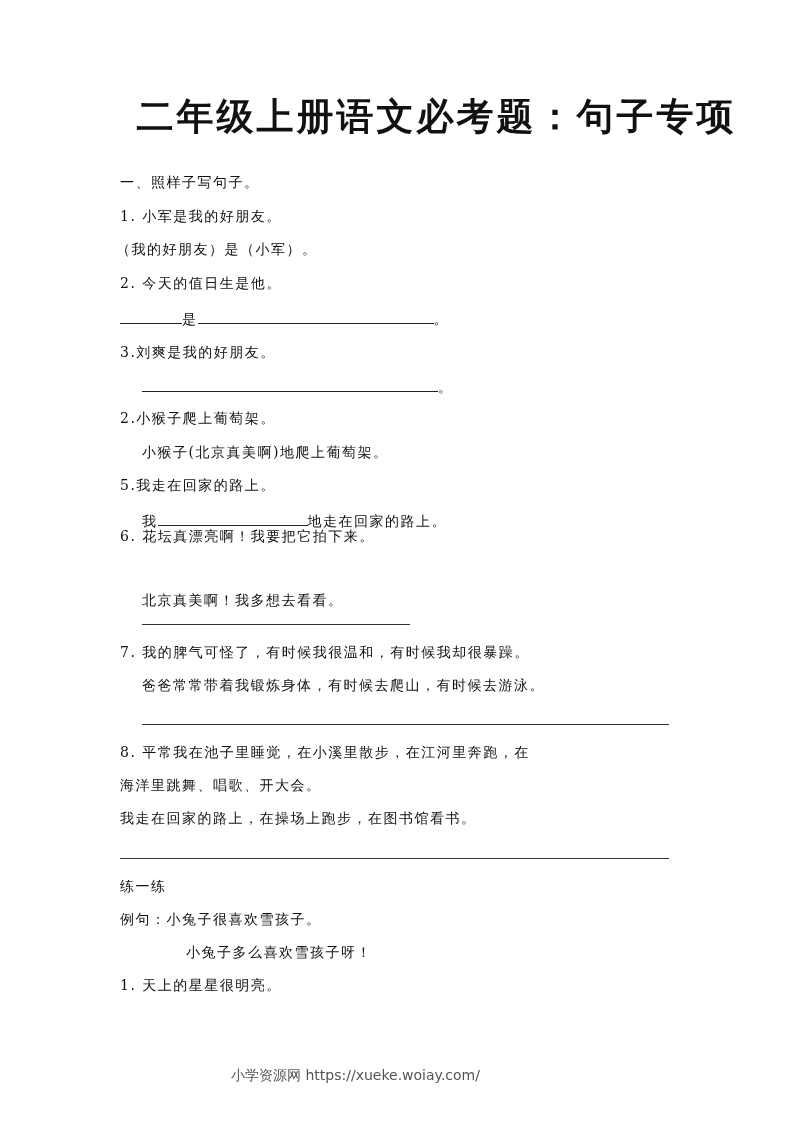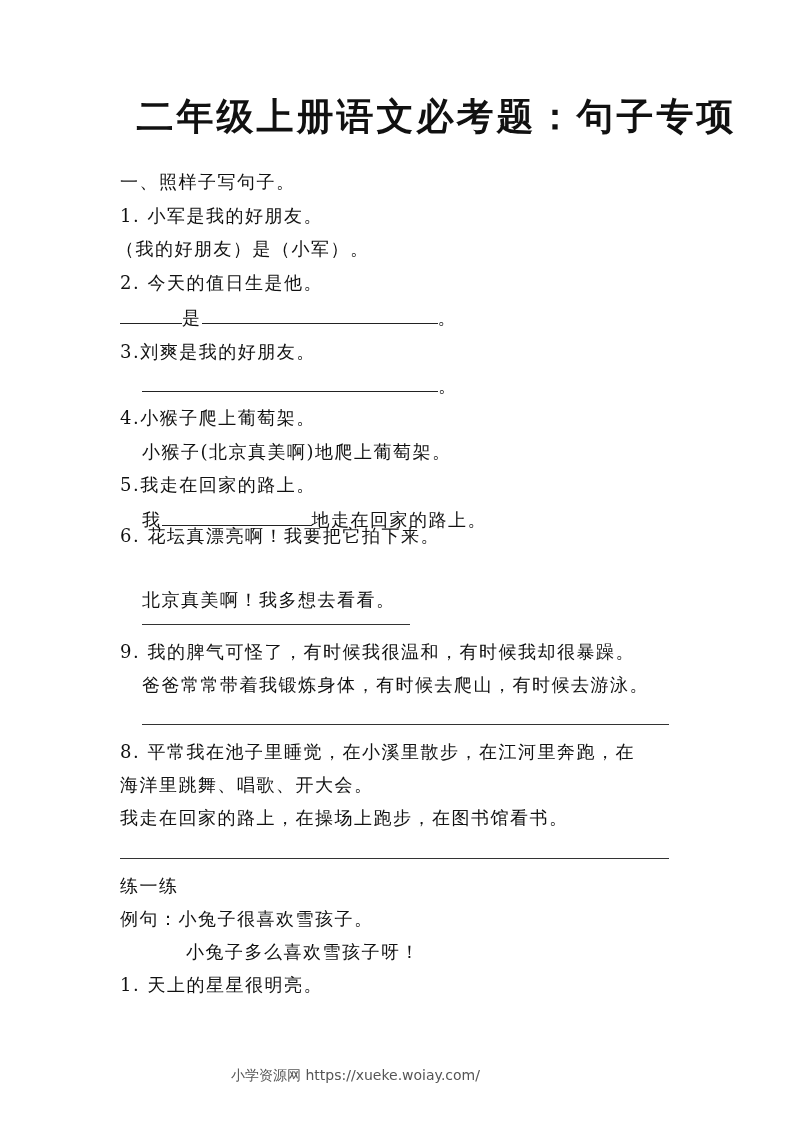--- a/index.html
+++ b/index.html
@@ -1,20 +1,20 @@
 <!DOCTYPE html>
 <html><head>
 <meta charset="utf-8">
 <style>
   html, body { margin: 0; padding: 0; background: #ffffff; }
   body { width: 793px; height: 1122px; position: relative; overflow: hidden;
          font-family: "DejaVu Serif", "Liberation Serif", serif; color: #111; }
   .title { position: absolute; top: 92px; left: 0; width: 793px; text-align: center;
            font-size: 37px; font-weight: bold; letter-spacing: 3px; margin-left: 40px; }
-  .line { position: absolute; left: 120px; font-size: 18px; letter-spacing: 1.5px; white-space: nowrap; line-height: 24px; }
+  .line { position: absolute; left: 120px; font-size: 14px; letter-spacing: 1.5px; white-space: nowrap; line-height: 24px; }
   .ind { left: 142px; }
   .blank { display: inline-block; border-bottom: 1.5px solid #222; height: 18px; vertical-align: baseline; }
   .rule { position: absolute; height: 0; border-top: 1.5px solid #333; }
   .footer { position: absolute; top: 1067px; left: 0; width: 711px; text-align: center;
             font-family: "DejaVu Sans", "Liberation Sans", sans-serif; font-size: 14px; color: #555; }
 </style>
 </head>
 <body>
 
 <div class="title">二年级上册语文必考题：句子专项</div>
@@ -27,33 +27,33 @@
 <div class="line" style="top:271px">2. 今天的值日生是他。</div>
 <div class="line" style="top:305px">
   <span class="blank" style="width:62px"></span><span>是</span><span class="blank" style="width:236px"></span><span>。</span>
 </div>
 
 <div class="line" style="top:340px">3.刘爽是我的好朋友。</div>
 <div class="line ind" style="top:373px">
   <span class="blank" style="width:296px"></span><span>。</span>
 </div>
 
-<div class="line" style="top:406px">4.小猴子爬上葡萄架。</div>
+<div class="line" style="top:406px">2.小猴子爬上葡萄架。</div>
 <div class="line ind" style="top:440px">小猴子(北京真美啊)地爬上葡萄架。</div>
 
 <div class="line" style="top:473px">5.我走在回家的路上。</div>
 <div class="line ind" style="top:507px">
   <span>我</span><span class="blank" style="width:150px"></span><span>地走在回家的路上。</span>
 </div>
 
 <div class="line" style="top:524px">6. 花坛真漂亮啊！我要把它拍下来。</div>
 <div class="line ind" style="top:588px">北京真美啊！我多想去看看。</div>
 <div class="rule" style="top:624px; left:142px; width:268px"></div>
 
-<div class="line" style="top:640px">9. 我的脾气可怪了，有时候我很温和，有时候我却很暴躁。</div>
+<div class="line" style="top:640px">7. 我的脾气可怪了，有时候我很温和，有时候我却很暴躁。</div>
 <div class="line ind" style="top:673px">爸爸常常带着我锻炼身体，有时候去爬山，有时候去游泳。</div>
 <div class="rule" style="top:724px; left:142px; width:527px"></div>
 
 <div class="line" style="top:740px">8. 平常我在池子里睡觉，在小溪里散步，在江河里奔跑，在</div>
 <div class="line" style="top:773px">海洋里跳舞、唱歌、开大会。</div>
 <div class="line" style="top:806px">我走在回家的路上，在操场上跑步，在图书馆看书。</div>
 <div class="rule" style="top:858px; left:120px; width:549px"></div>
 
 <div class="line" style="top:874px">练一练</div>
 <div class="line" style="top:907px">例句：小兔子很喜欢雪孩子。</div>

